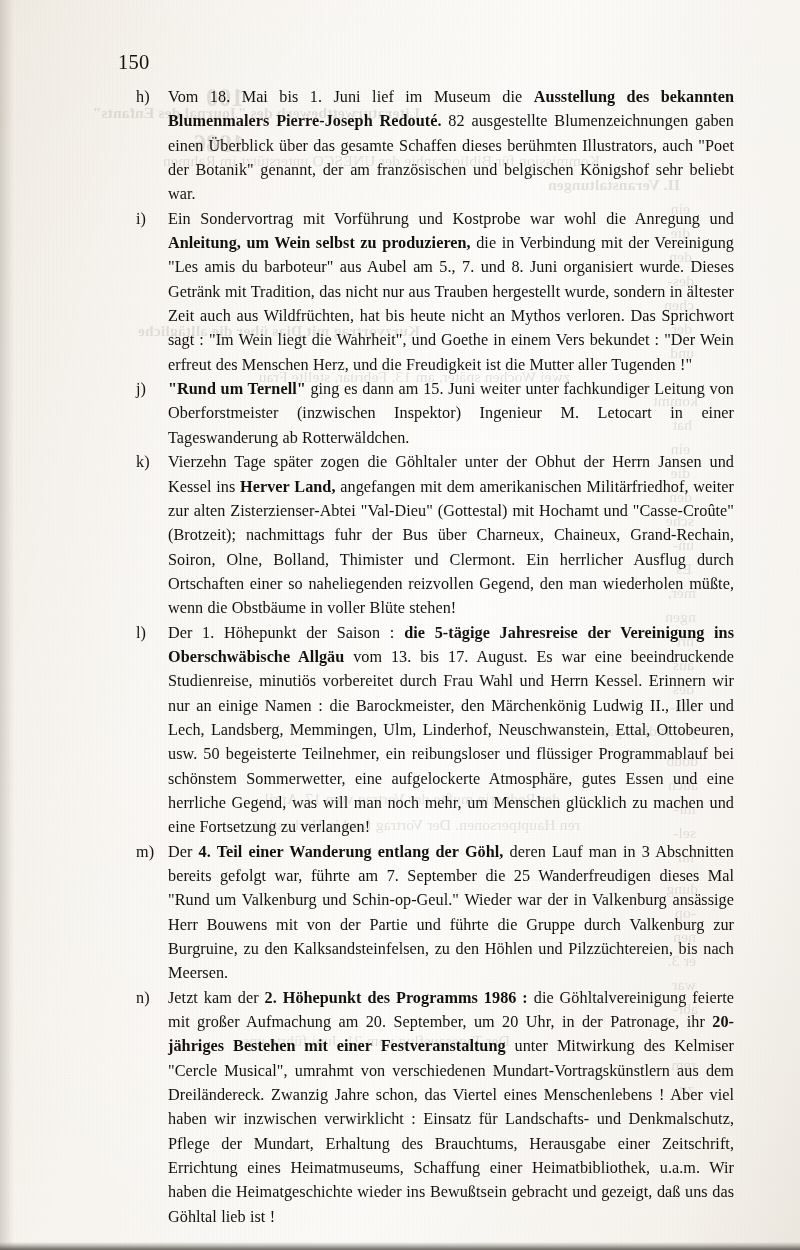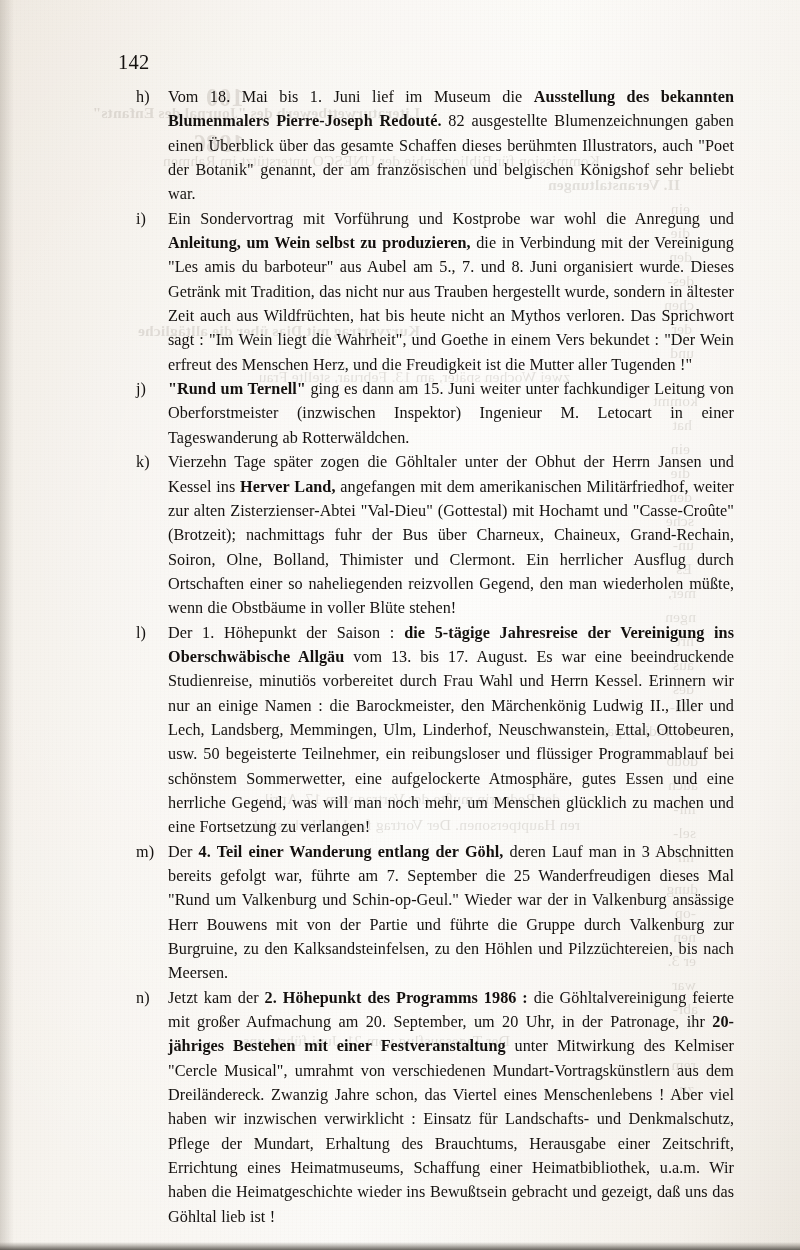--- a/index.html
+++ b/index.html
@@ -172,21 +172,21 @@
       <div class="ghost-line" style="left: 104px; top: 976px;">war</div>
       <div class="ghost-line" style="left: 102px; top: 1000px;">abr-</div>
       <div class="ghost-line" style="left: 290px; top: 1032px;">Der Tagesausflug vom 21. Juni führte uns</div>
       <div class="ghost-line" style="left: 104px; top: 1056px;">rem</div>
       <div class="ghost-line" style="left: 106px; top: 1080px;">zu</div>
     </div>
 
   <div id="paper-grain"></div>
 
   <div id="content">
-    <div id="page-number">142</div>
+    <div id="page-number">150</div>
     <div id="body-block">
         <div class="item">
           <div class="marker">h)</div>
           <div class="item-body">
             <div class="para"><span>Vom 18. Mai bis 1. Juni lief im Museum die </span><b>Ausstellung des bekannten Blumenmalers Pierre-Joseph Redouté.</b><span> 82 ausgestellte Blumenzeichnungen gaben einen Überblick über das gesamte Schaffen dieses berühmten Illustrators, auch "Poet der Botanik" genannt, der am französischen und belgischen Königshof sehr beliebt war.</span></div>
           </div>
         </div>
         <div class="item">
           <div class="marker">i)</div>
           <div class="item-body">

